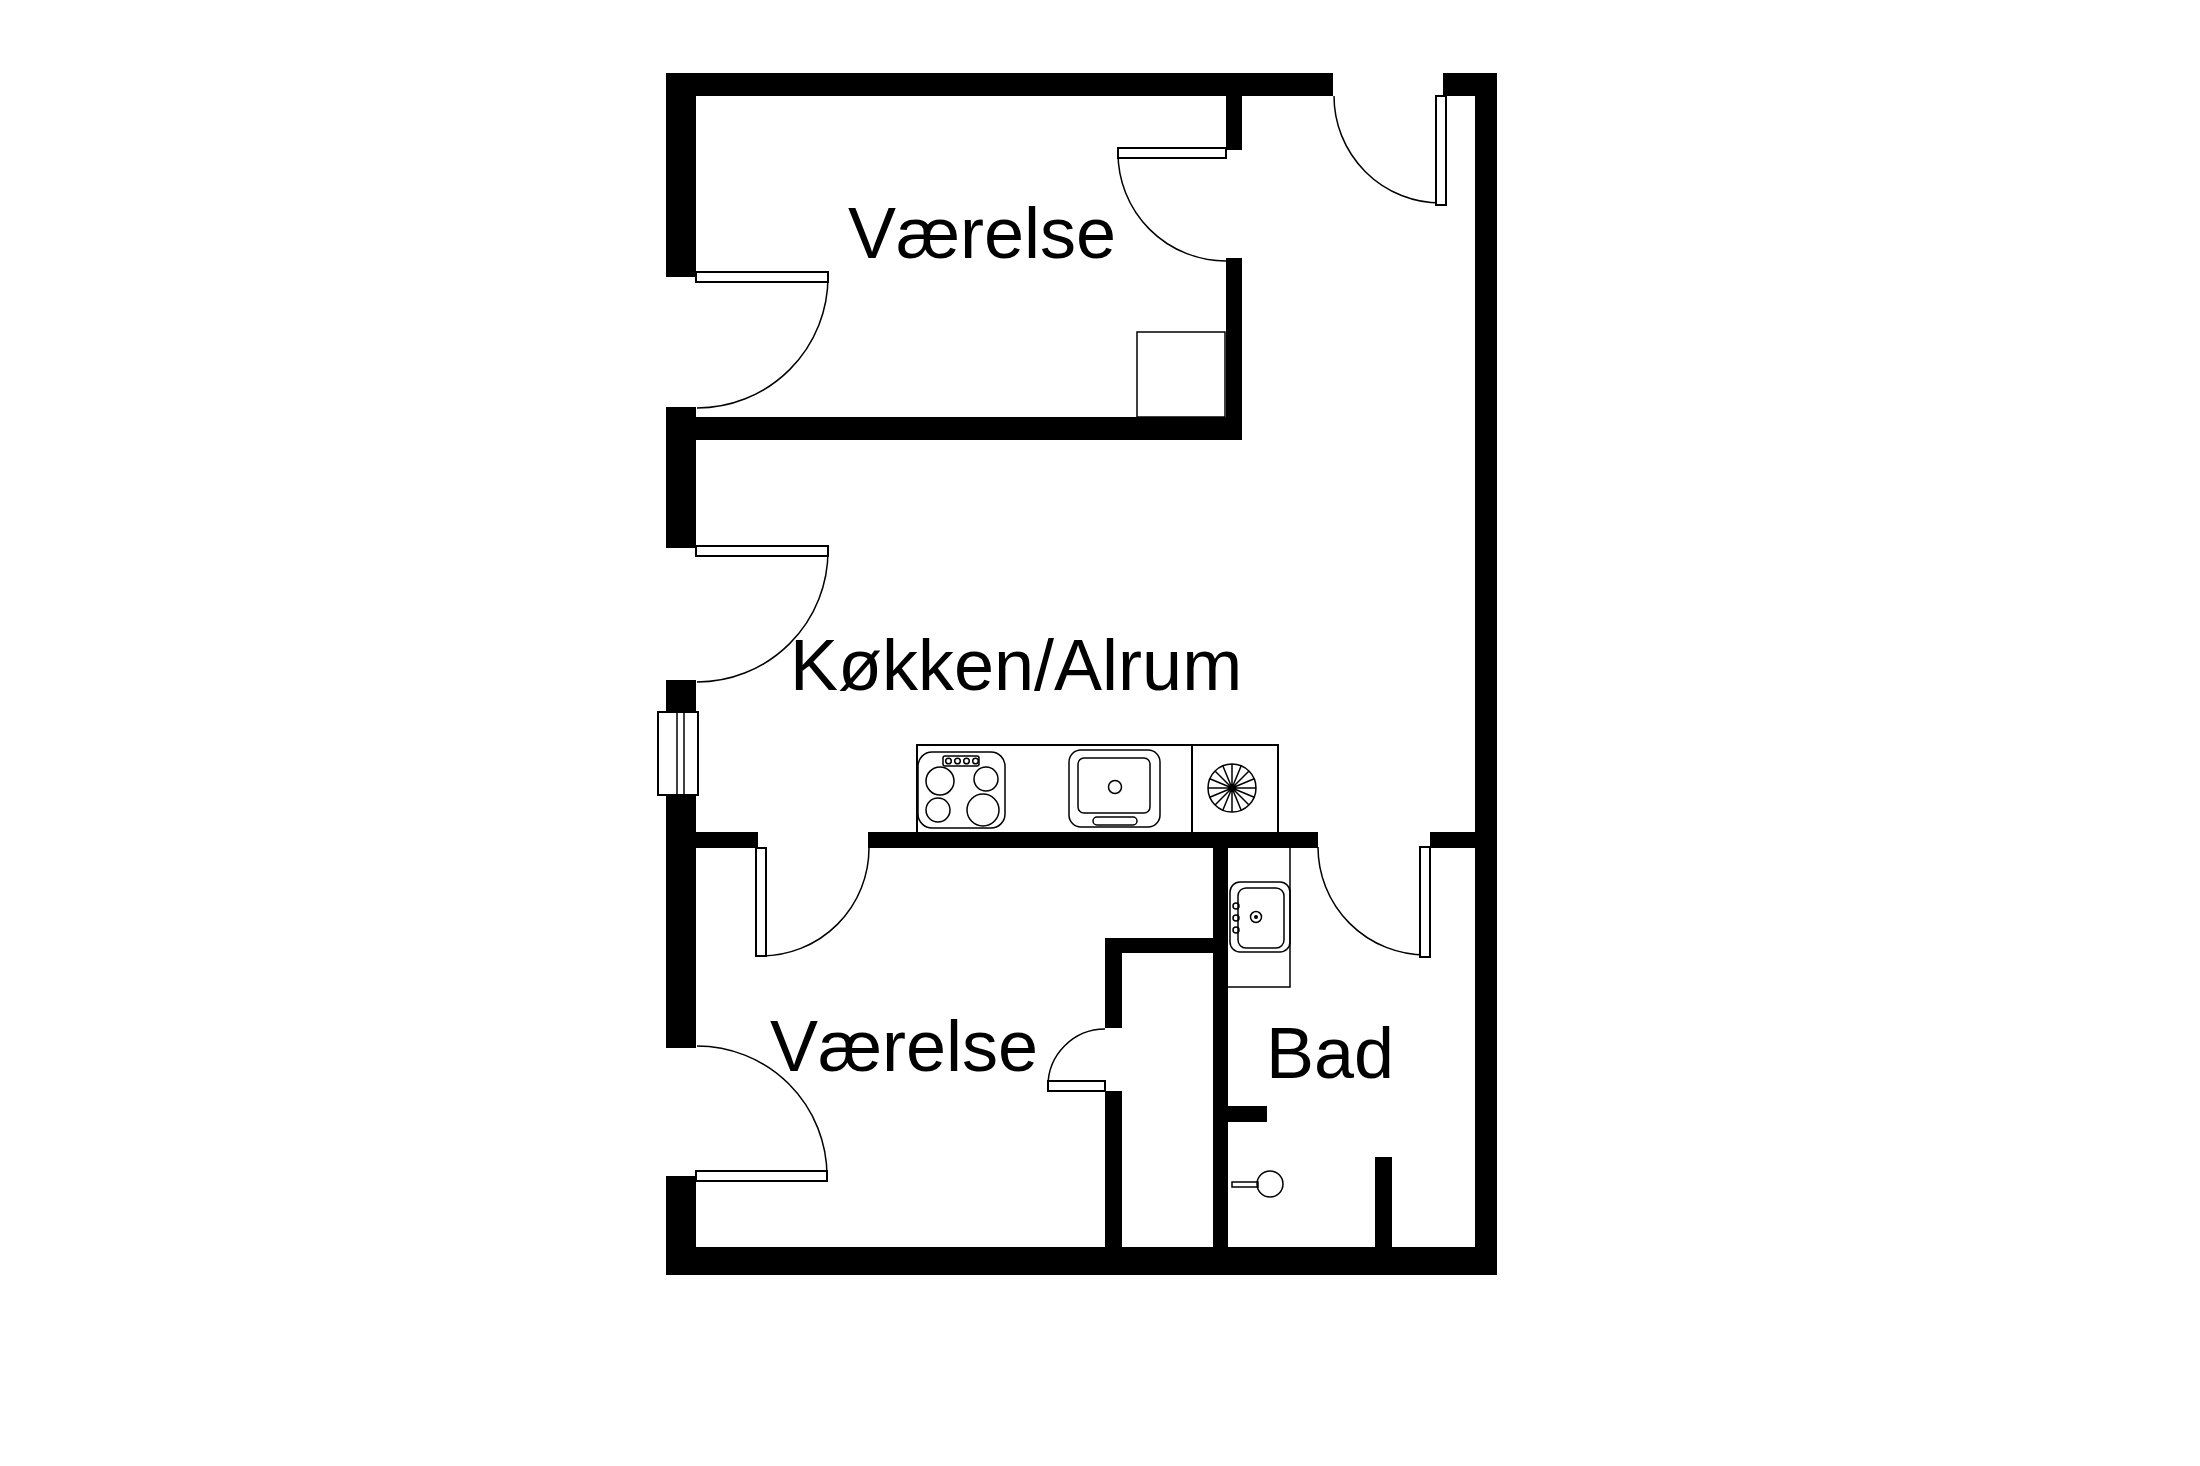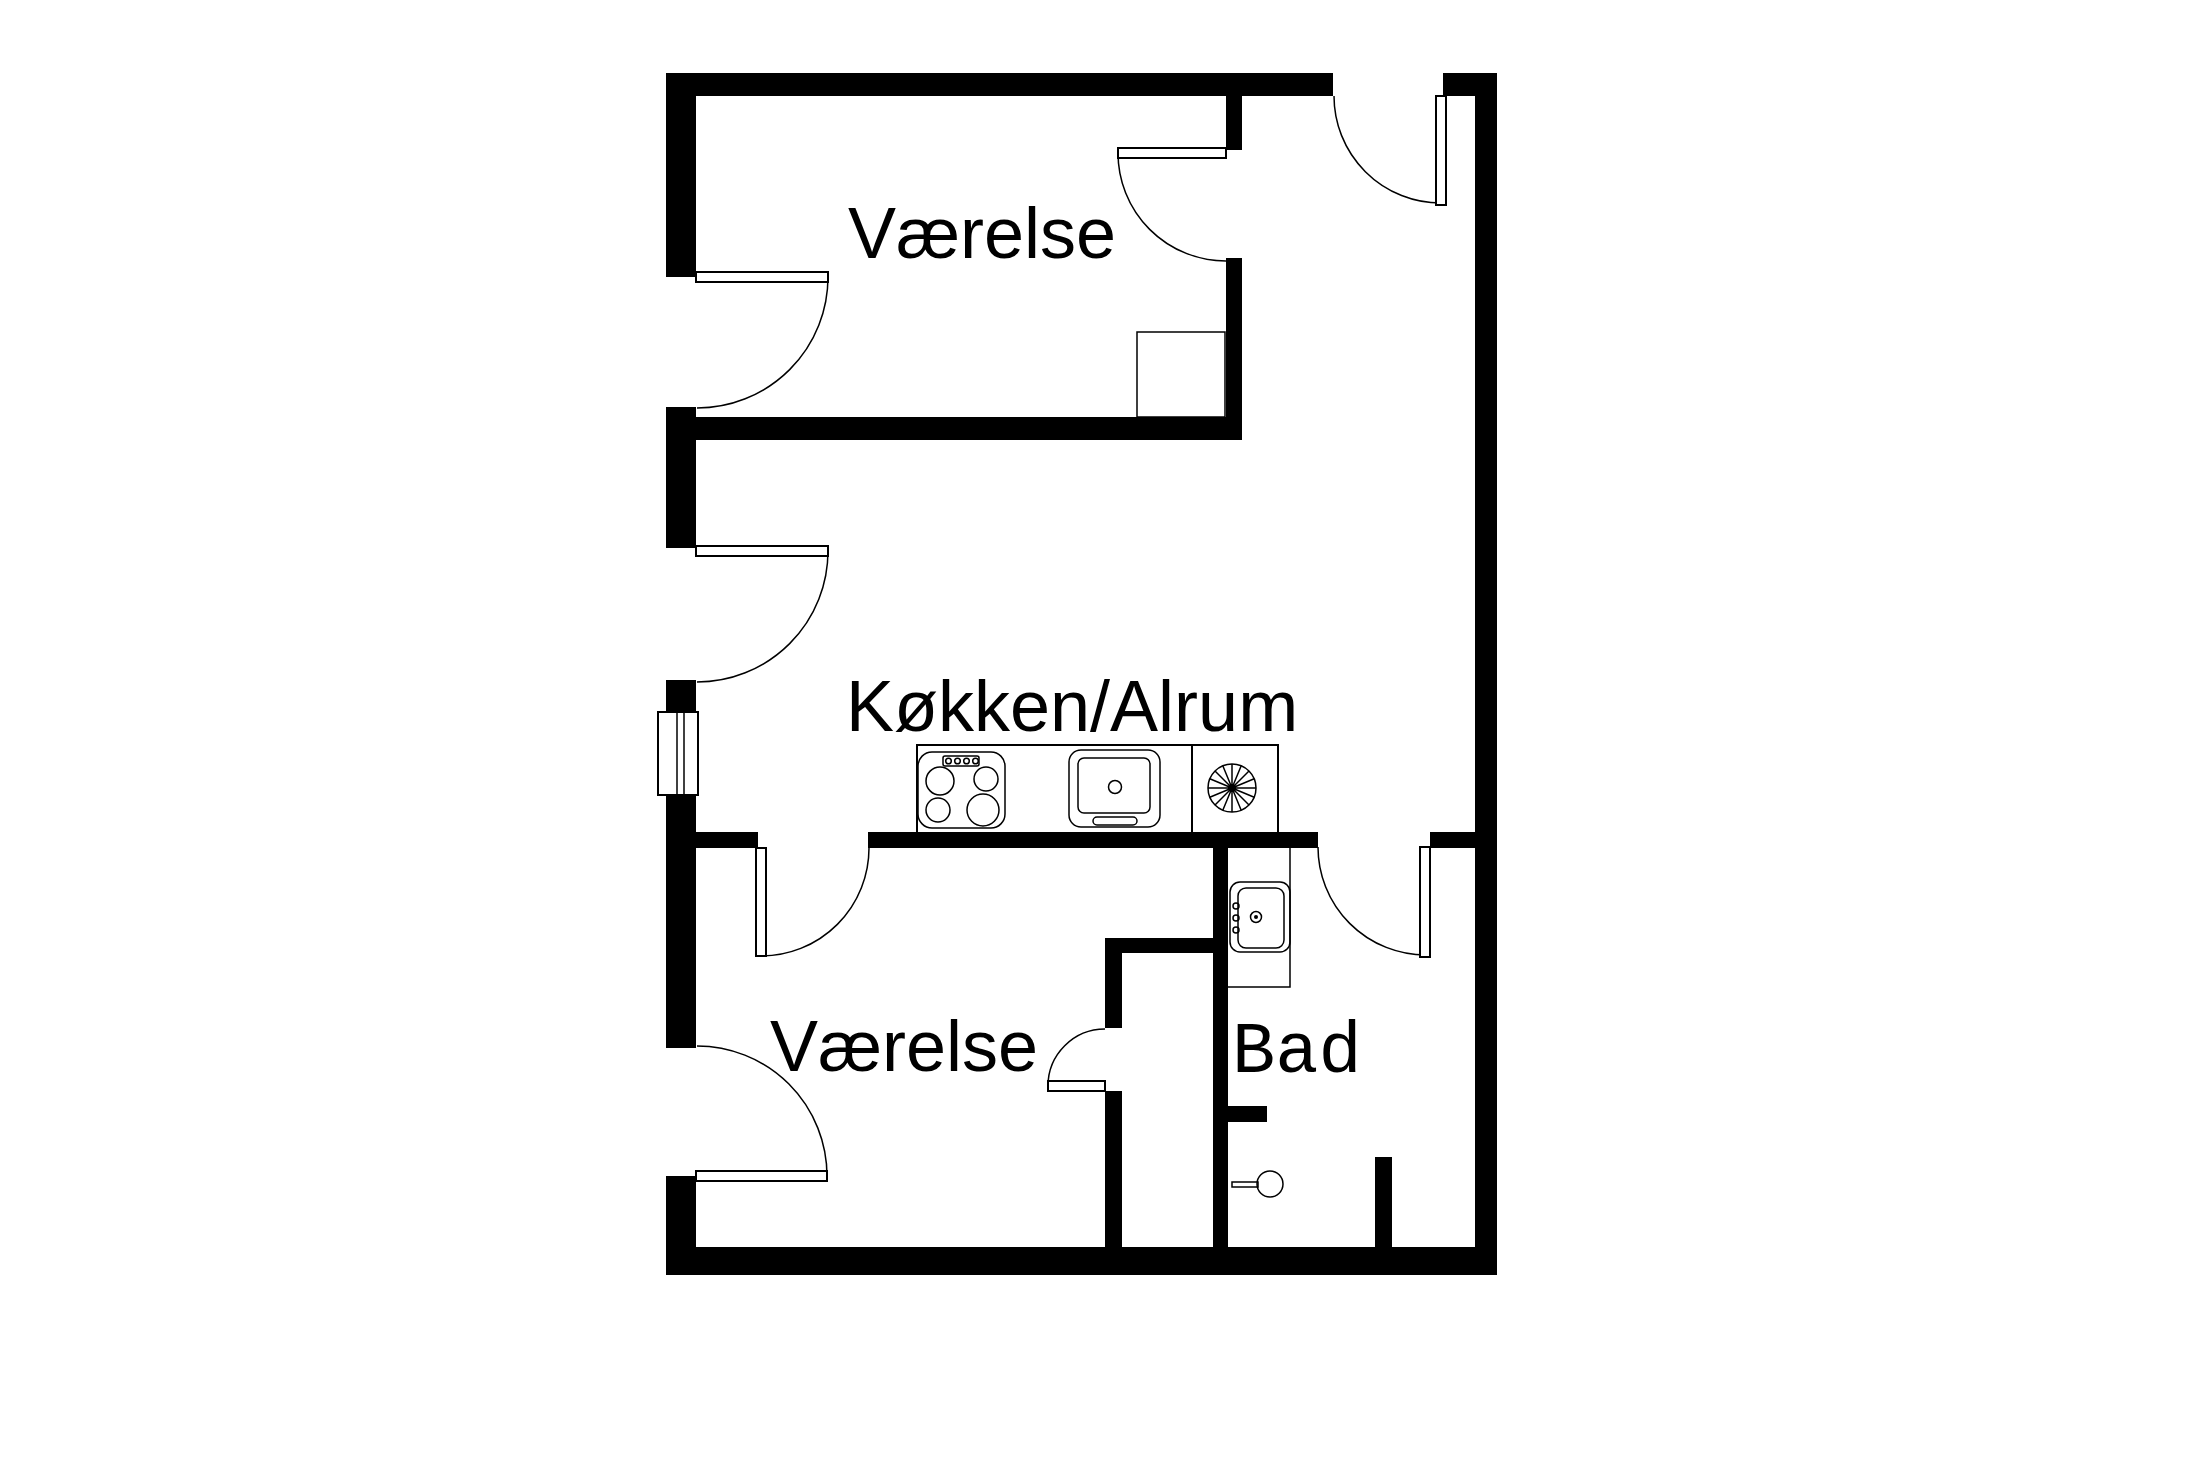--- a/index.html
+++ b/index.html
@@ -123,18 +123,18 @@
       <circle class="dot" cx="1256" cy="917" r="2"></circle>
     </g>
 
     <g>
       <rect class="thin" x="1232" y="1182" width="26" height="5"></rect>
       <circle class="thin" cx="1270" cy="1184" r="13"></circle>
     </g>
   </svg>
 
   <div class="room-label" style="left:848px;top:197px;">Værelse</div>
-  <div class="room-label" style="left:846px;top:629px;margin-top:41px;">Køkken/Alrum</div>
+  <div class="room-label" style="left:790px;top:629px;">Køkken/Alrum</div>
   <div class="room-label" style="left:770px;top:1010px;">Værelse</div>
-  <div class="room-label" style="left:1232px;top:1017px;font-family:Liberation Mono, monospace;">Bad</div>
+  <div class="room-label" style="left:1266px;top:1017px;">Bad</div>
 
 
 </div>
 
 </body></html>

